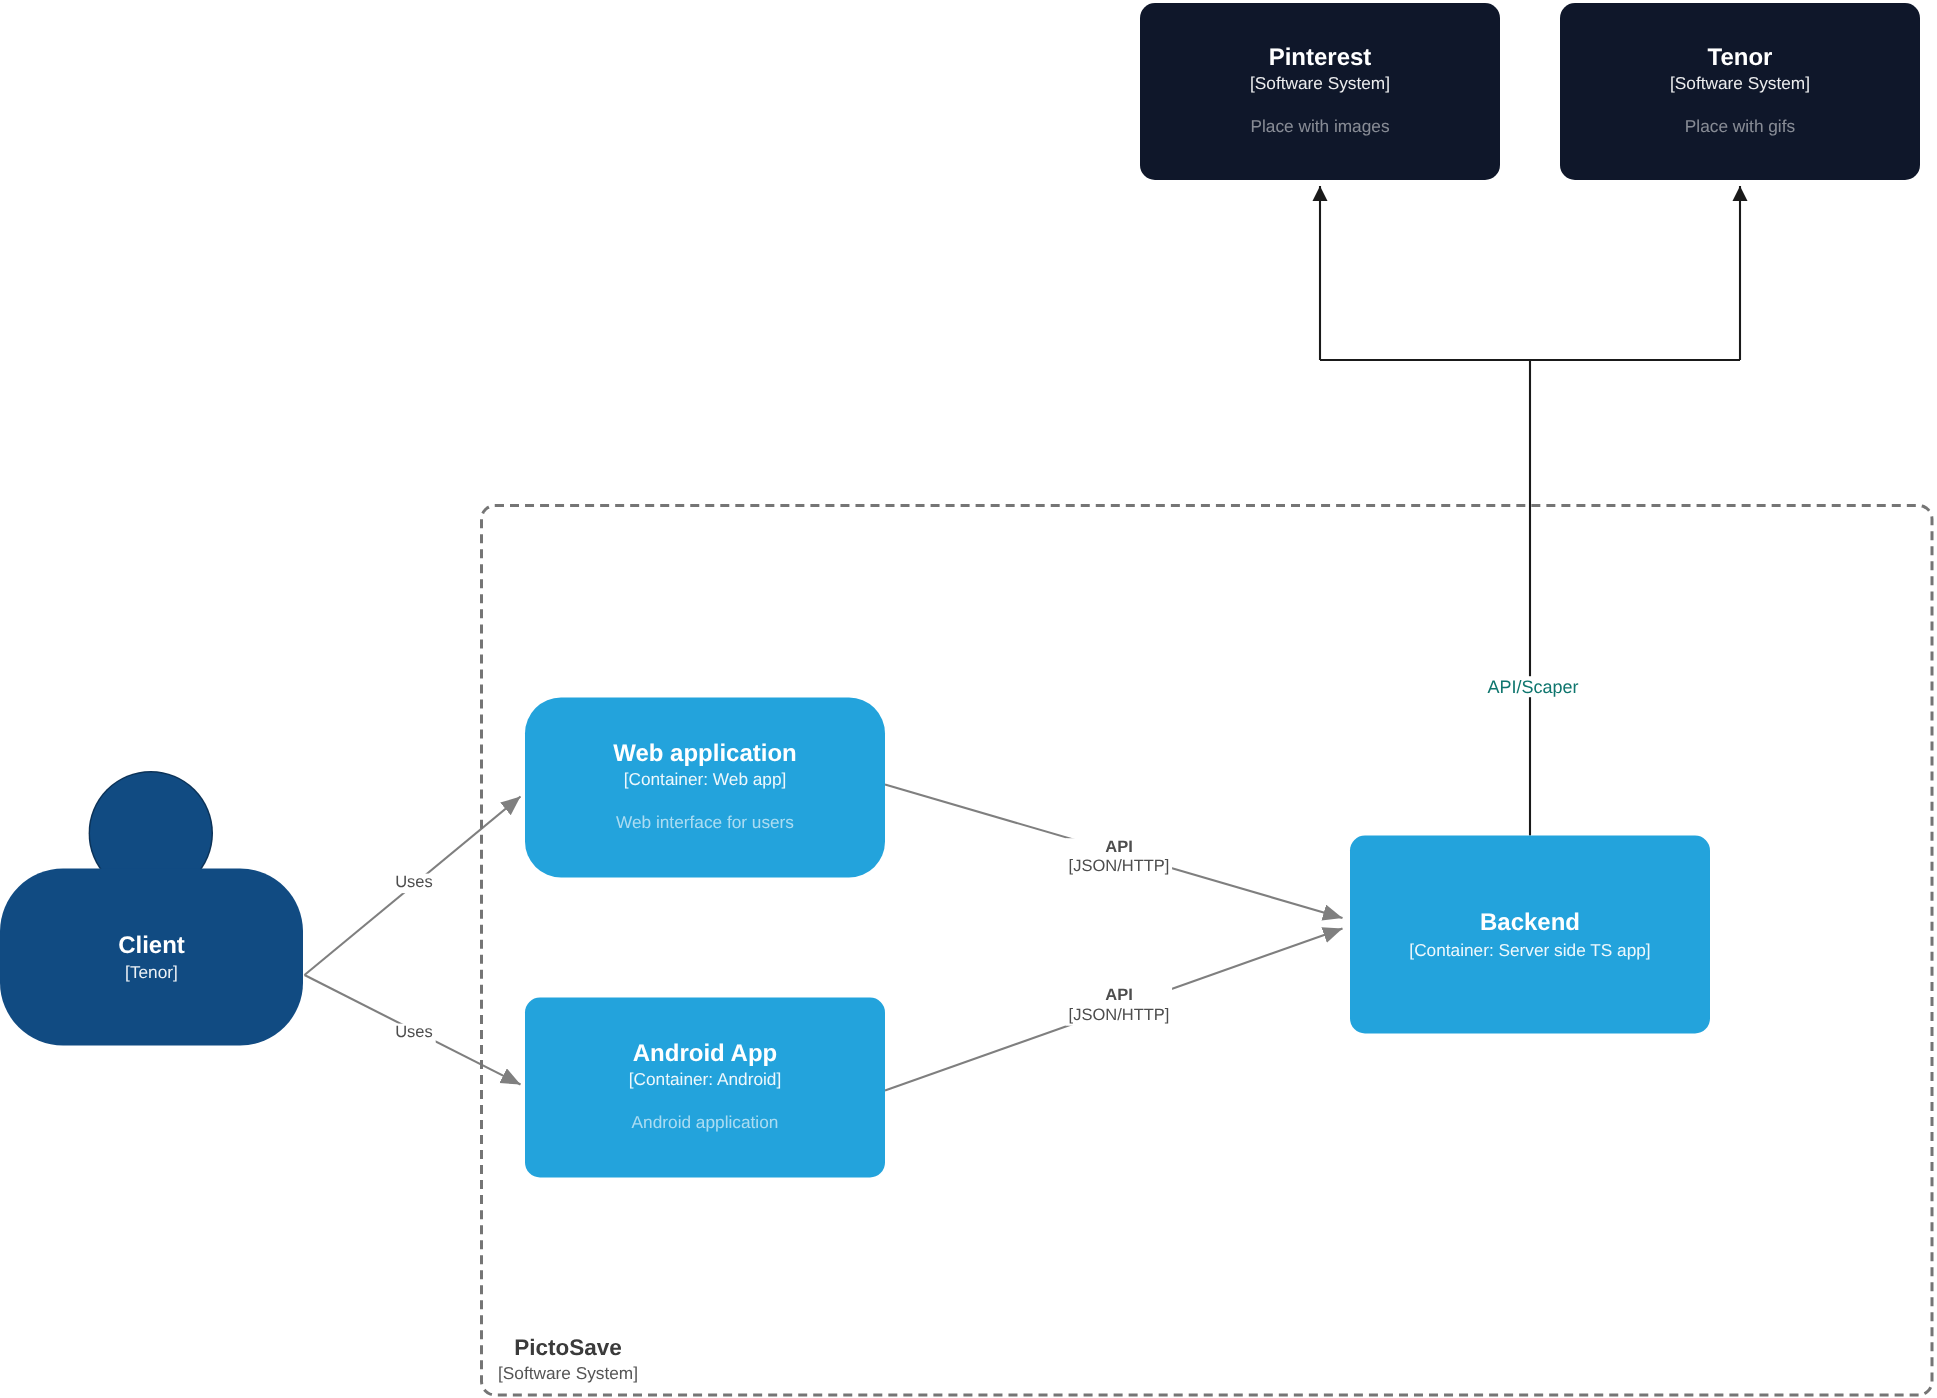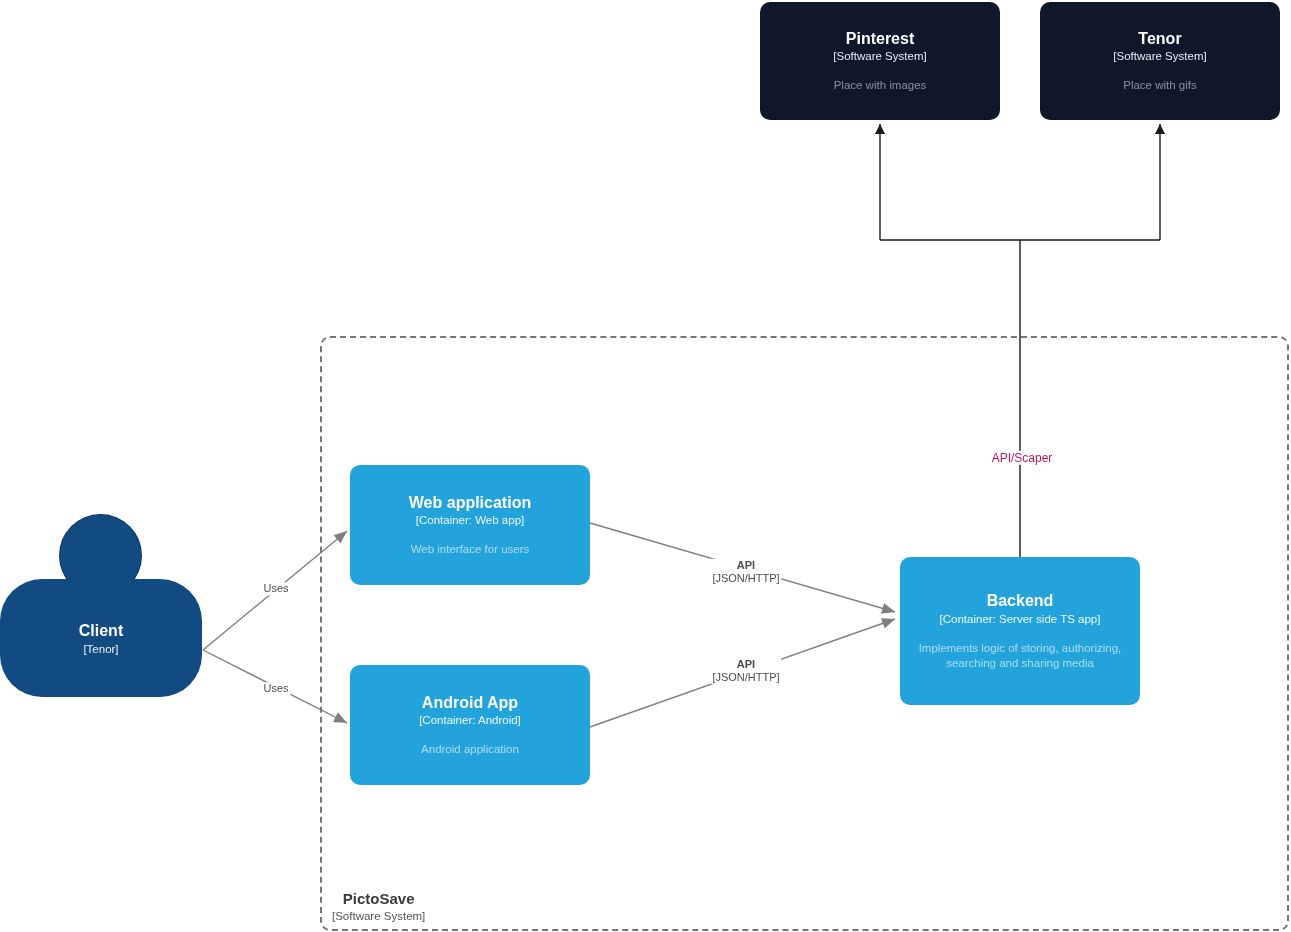--- a/index.html
+++ b/index.html
@@ -78,21 +78,21 @@
     transform: translate(-50%, -50%);
     background: #ffffff;
     padding: 0 2px;
     text-align: center;
     font-size: 11px;
     color: #4d4d4d;
     line-height: 1.2;
     white-space: nowrap;
   }
   .edge-label .bold { font-weight: bold; }
-  .edge-label.plain { font-size: 12px; color: #be185d; font-weight: normal; }
+  .edge-label.plain { font-size: 12px; color: #0f766e; font-weight: normal; }
 </style>
 </head>
 <body>
 
 <div class="canvas">
 
   <svg class="edges">
     <defs>
       <marker id="arrow-gray" markerUnits="userSpaceOnUse" markerWidth="14" markerHeight="12" refX="13" refY="5.5" orient="auto">
         <path d="M0,0 L13,5.5 L0,11 Z" fill="#7f7f7f"></path>
@@ -130,34 +130,33 @@
     <div class="subtitle">[Software System]</div>
     <div class="desc">Place with gifs</div>
   </div>
 
   <div class="person-head"></div>
   <div class="person-body node" style="left:0; top:579px; width:202px; height:118px; background:#114b82; border-radius:42px; position:absolute;">
     <div class="title">Client</div>
     <div class="subtitle">[Tenor]</div>
   </div>
 
-  <div class="node container" style="left:350px; top:465px;">
+  <div class="node container" style="left:350px; top:465px;border-radius:24px;">
     <div class="title">Web application</div>
     <div class="subtitle">[Container: Web app]</div>
     <div class="desc">Web interface for users</div>
   </div>
   <div class="node container" style="left:350px; top:665px;">
     <div class="title">Android App</div>
     <div class="subtitle">[Container: Android]</div>
     <div class="desc">Android application</div>
   </div>
-  <div class="node container" style="left:900px; top:557px; height:148px;">
+  <div class="node container" style="left:900px; top:557px; height:132px;">
     <div class="title">Backend</div>
     <div class="subtitle">[Container: Server side TS app]</div>
-    <div class="desc">Implements logic of storing, authorizing, searching and sharing media</div>
   </div>
 
   <div class="edge-label bold" style="left:276px; top:589px;">Uses</div>
   <div class="edge-label bold" style="left:276px; top:689px;">Uses</div>
   <div class="edge-label" style="left:746px; top:572px;">
     <div class="bold">API</div>
     <div>[JSON/HTTP]</div>
   </div>
   <div class="edge-label" style="left:746px; top:671px;">
     <div class="bold">API</div>

